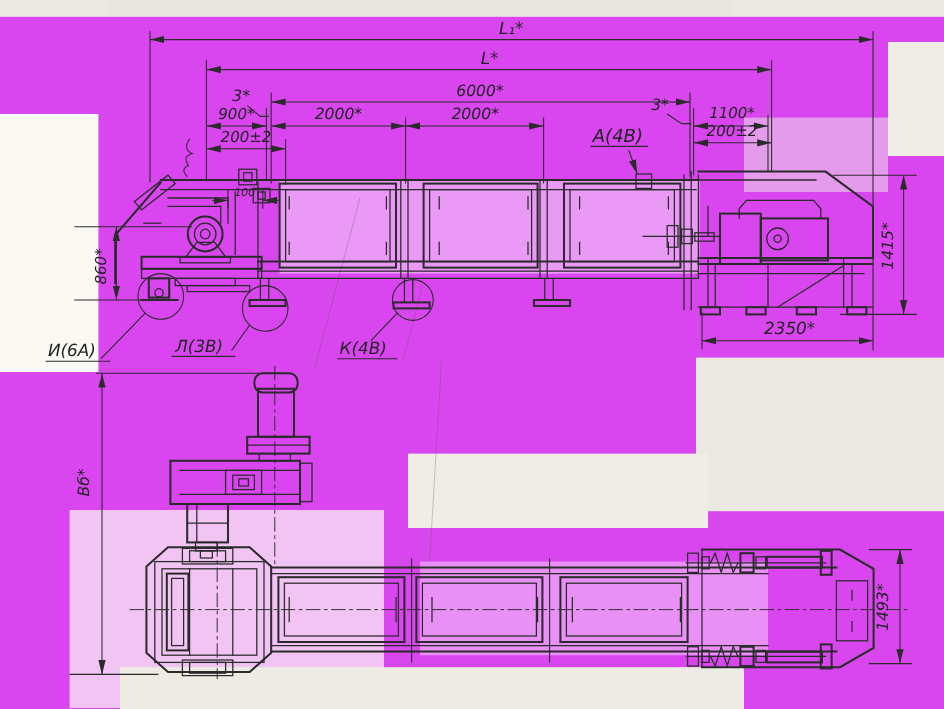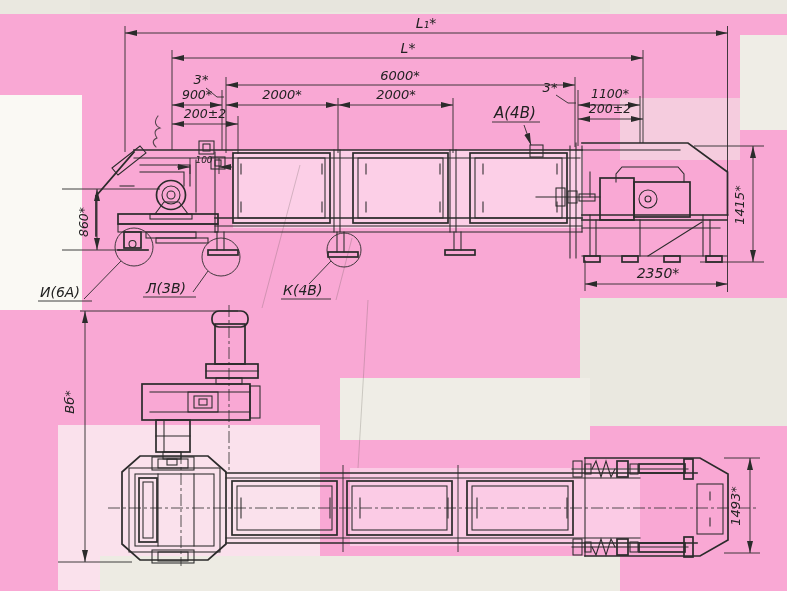--- a/index.html
+++ b/index.html
@@ -1,16 +1,16 @@
 <!DOCTYPE html>
 <html><head>
 <meta charset="utf-8">
 <style>
   html,body{margin:0;padding:0;background:#cfcdc5;}
-  .stage{position:relative;width:787px;height:591px;background:#f9a8d4;overflow:hidden;
+  .stage{position:relative;width:787px;height:591px;background:#d946ef;overflow:hidden;
          font-family:"DejaVu Sans",sans-serif;}
   svg{position:absolute;left:0;top:0;}
   .ml{stroke:#2b2b2b;stroke-width:1.7;fill:none;stroke-linecap:square;}
   .ms{stroke:#2b2b2b;stroke-width:1.05;fill:none;stroke-linecap:square;}
   .dl{stroke:#2b2b2b;stroke-width:0.9;fill:none;}
   .cl{stroke:#2b2b2b;stroke-width:0.8;fill:none;stroke-dasharray:12 3 3 3;}
   .stray{stroke:#55524a;stroke-width:0.7;fill:none;opacity:.35;}
   .patch{stroke:none;}
   .txt{font-family:"DejaVu Sans",sans-serif;font-style:italic;fill:#222;}
   .t14{font-size:14px;} .t13{font-size:13px;} .t12{font-size:12.5px;}

